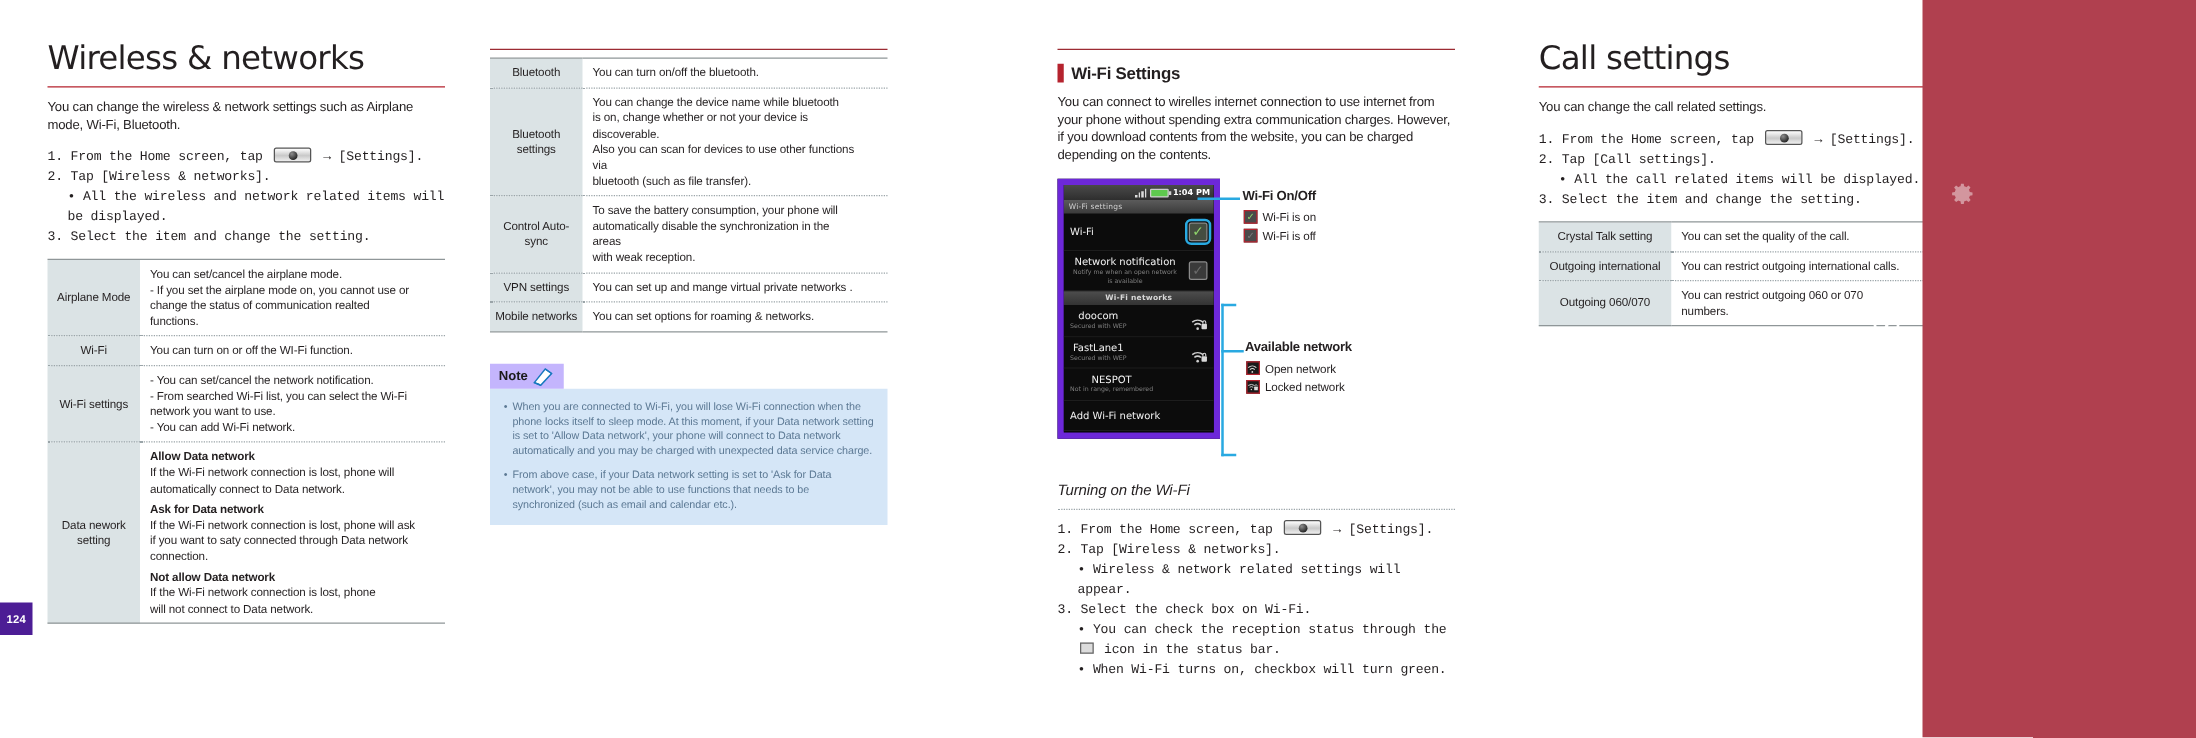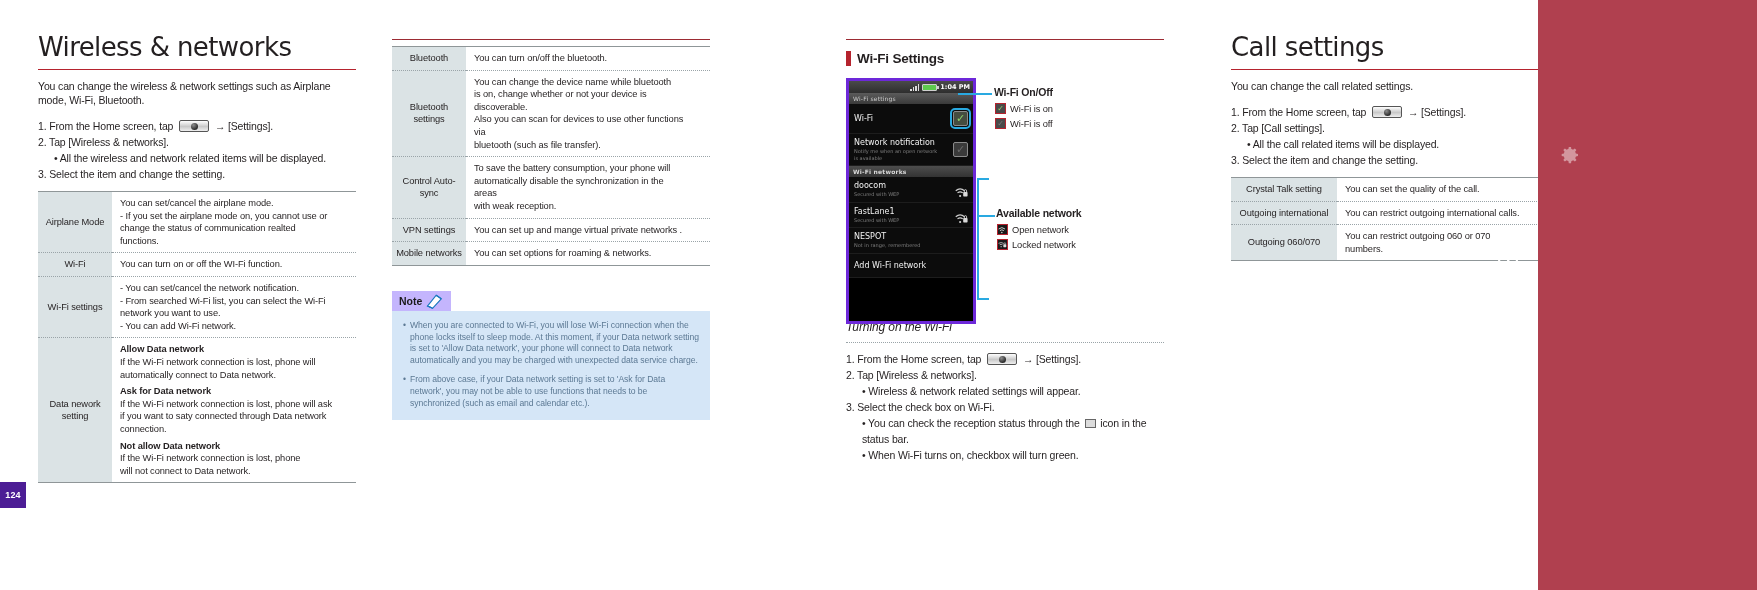--- a/index.html
+++ b/index.html
@@ -65,21 +65,21 @@
     font-size:13.5px; font-weight:700; color:#231f20;
     letter-spacing:-.2px;
   }
   .sec-head .bar { width:5px; height:15px; background:#b5232e; display:inline-block; }
 
   .subhead-italic {
     font-size:12px; font-style:italic; color:#231f20; letter-spacing:-.1px;
   }
 
   p.body { font-size:10.5px; line-height:14px; margin:9px 0 0 0; letter-spacing:-.15px; }
-  .steps { font-size:10.5px; line-height:16px; margin-top:11px; letter-spacing:-.15px; }
+  .steps { font-size:10.5px; line-height:16px; margin-top:11px; letter-spacing:-.15px;font-family:Liberation Mono, monospace; }
   .steps .step { white-space:nowrap; }
   .steps .sub  { padding-left:16px; }
 
   .home-key {
     display:inline-block; width:30px; height:12px; vertical-align:-2px;
     border:1px solid #555; border-radius:2px;
     background:linear-gradient(#fefefe,#c9c9c9 55%,#efefef);
     position:relative; margin:0 3px;
   }
   .home-key::after{
@@ -118,23 +118,23 @@
     background:#d5e6f7; padding:9px 11px 11px 11px;
     font-size:8.6px; line-height:11.8px; color:#5c7994; letter-spacing:-.05px;
   }
   .note-body .li { display:flex; gap:4px; margin-bottom:7px; }
   .note-body .li:last-child { margin-bottom:0; }
   .note-body .dot { flex:0 0 auto; }
 
   
   .shot-area { position:relative; margin-top:12px; height:232px; }
   .phone {
-    position:absolute; left:0; top:0; width:130px; height:246px;
-    background:#000; border:3px solid #6d28d9;
-    font-family:"DejaVu Sans", sans-serif; overflow:hidden;
+    position:absolute; left:0; top:0; width:130px; height:208px;
+    background:#000; border:5px solid #6d28d9;
+    font-family:"DejaVu Sans", sans-serif; overflow:hidden;text-align:center;
   }
   .statusbar {
     height:12px; background:linear-gradient(#4a4a4a,#2e2e2e);
     display:flex; align-items:center; justify-content:flex-end;
     padding-right:3px; gap:3px;
   }
   .sb-sig { display:flex; align-items:flex-end; gap:1px; height:7px; }
   .sb-sig i { width:1.5px; background:#dcdcdc; display:block; }
   .sb-batt {
     width:15px; height:7px; border:1px solid #cfcfcf; border-radius:1px;
@@ -332,20 +332,21 @@
   </div>
 
   <div class="right-page">
 
     <div class="col c3" style="left:67px; top:32px;">
       <div class="rule-red thin"></div>
       <div class="sec-head" style="margin-top:11px">
         <span class="bar"></span>
         <span>Wi-Fi Settings</span>
       </div>
+      <p class="body">You can connect to wirelles internet connection to use internet from your phone without spending extra communication charges. However, if you download contents from the website, you can be charged depending on the contents.</p>
 
       <div class="shot-area">
         <div class="phone">
           <div class="statusbar">
             <span class="sb-sig">
               <i style="height:2px"></i>
                 <i style="height:3.5px"></i>
                 <i style="height:5px"></i>
                 <i style="height:6.5px"></i>
             </span>

